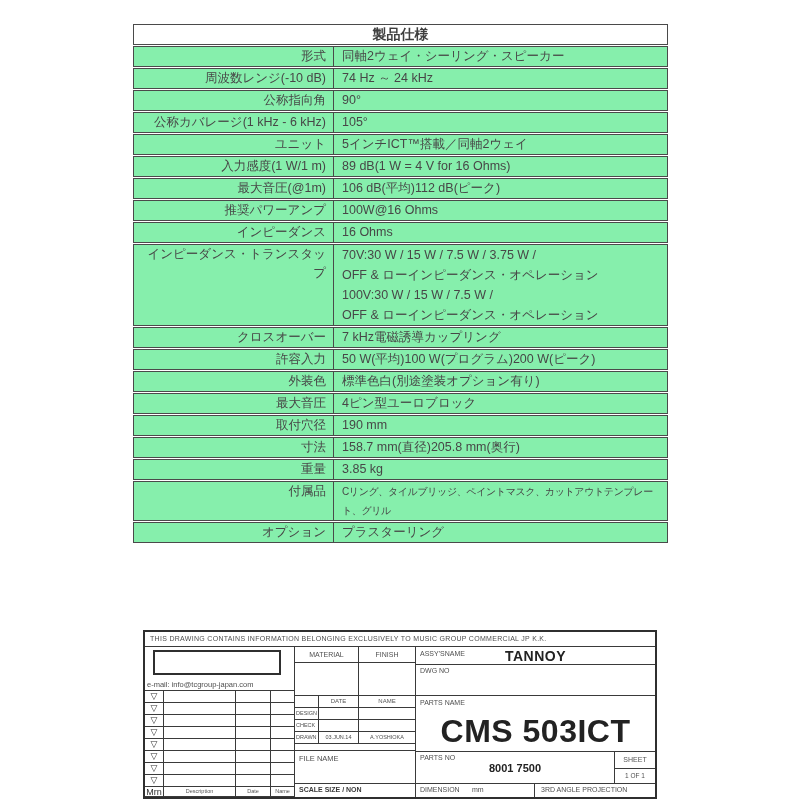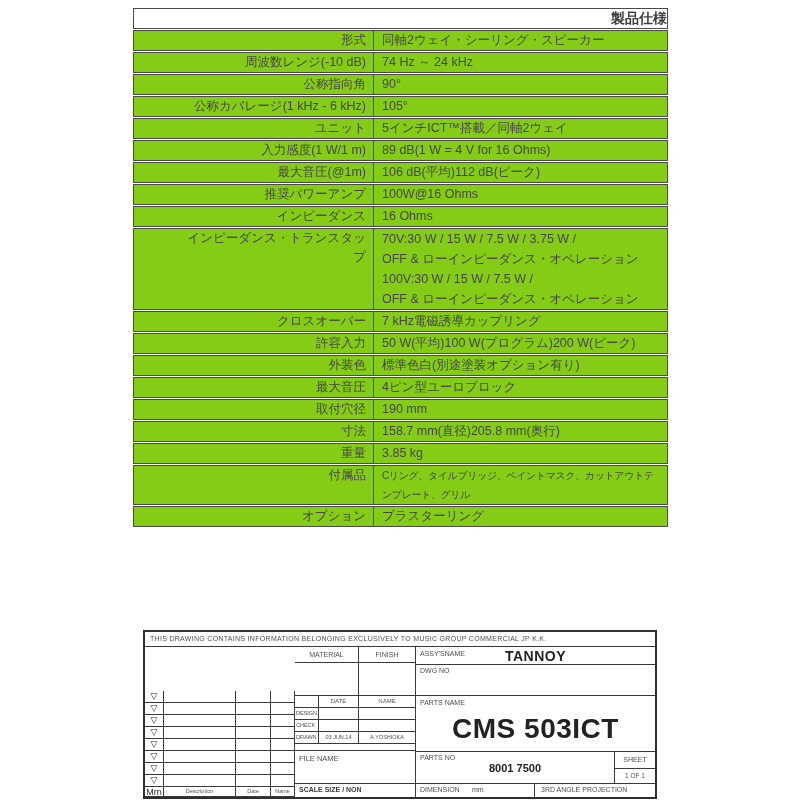--- a/index.html
+++ b/index.html
@@ -3,22 +3,22 @@
 <meta charset="utf-8">
 <style>
   * { margin:0; padding:0; box-sizing:border-box; }
   html,body { width:800px; height:800px; background:#ffffff;
     font-family:"Liberation Sans","DejaVu Sans",sans-serif; color:#474747; }
   #page { position:relative; width:800px; height:800px; background:#fff; overflow:hidden; }
 
   
   #spec-table { position:absolute; left:133px; top:8px; width:535px; }
   .spec-header { border:1px solid #4a4a4a; height:21px; line-height:19px;
-    text-align:right; font-weight:bold; font-size:14px; color:#3f3f3f; margin-bottom:1px; }
-  .spec-row { display:flex; border:1px solid #4a4a4a; margin-bottom:1px; background:#84cc16;padding-left:40px; }
+    text-align:center; font-weight:bold; font-size:14px; color:#3f3f3f; margin-bottom:1px;margin-top:16px; }
+  .spec-row { display:flex; border:1px solid #4a4a4a; margin-bottom:1px; background:#86efac; }
   .spec-label { width:200px; text-align:right; padding:0 7px 0 4px; font-size:12.5px;
     line-height:19px; border-right:1px solid #4a4a4a; flex-shrink:0; }
   .spec-value { flex:1; padding:0 4px 0 8px; font-size:12.5px; line-height:19px; }
   .spec-value.small { font-size:10px; letter-spacing:-0.4px; line-height:19px; }
   .spec-line { line-height:20px; }
 
   
   #title-block { position:absolute; left:143px; top:630px; width:514px; height:169px;
     border:2px solid #2f2f2f; color:#4f4f4f; }
   .tb { position:absolute; overflow:hidden; }
@@ -57,21 +57,21 @@
     line-height:12px; padding-left:4px; color:#3a3a3a; }
 
   .tb-assy { left:271px; top:15px; width:239px; height:18px; }
   .tb-assy .lbl { position:absolute; left:4px; top:3px; font-size:7px; }
   .tb-assy .val { position:absolute; left:0; top:1px; width:100%; text-align:center;
     font-size:14px; font-weight:bold; color:#222; letter-spacing:0.5px; }
   .tb-dwg { left:271px; top:33px; width:239px; height:31px; font-size:7px; padding:2px 0 0 4px; }
   .tb-pname { left:271px; top:64px; width:239px; height:56px; }
   .tb-pname .lbl { position:absolute; left:4px; top:3px; font-size:7px; }
   .tb-pname .val { position:absolute; left:0; top:17px; width:100%; text-align:center;
-    font-size:28px; font-weight:bold; color:#222; letter-spacing:0.5px; }
+    font-size:32px; font-weight:bold; color:#222; letter-spacing:0.5px; }
   .tb-pno { left:271px; top:120px; width:199px; height:32px; }
   .tb-pno .lbl { position:absolute; left:4px; top:2px; font-size:7px; }
   .tb-pno .val { position:absolute; left:0; top:10px; width:100%; text-align:center;
     font-size:11px; font-weight:bold; color:#222; }
   .tb-sheet-l { left:470px; top:120px; width:40px; height:17px; font-size:7px;
     line-height:16px; text-align:center; color:#555; }
   .tb-sheet-v { left:470px; top:137px; width:40px; height:15px; font-size:6.5px;
     line-height:14px; text-align:center; }
   .tb-dim { left:271px; top:152px; width:119px; height:13px; font-size:7px; line-height:12px; }
   .tb-dim .lbl { position:absolute; left:4px; }
@@ -167,20 +167,24 @@
         <div class="spec-row">
           <div class="spec-label">オプション</div>
           <div class="spec-value">プラスターリング</div>
         </div>
       </div>
   </div>
 
   <div id="title-block">
     <div class="tb tb-banner bb">THIS DRAWING CONTAINS INFORMATION BELONGING EXCLUSIVELY TO MUSIC GROUP COMMERCIAL JP K.K.</div>
 
+    <div class="tb tb-logo-cell bb br">
+      <div class="tb-logo-box"></div>
+      <div class="tb-email">e-mail: info@tcgroup-japan.com</div>
+    </div>
 
     <div class="tb tb-rev br">
         <div class="rev-row">
           <div class="rev-cell-tri">▽</div>
           <div class="rev-cell-desc"></div>
           <div class="rev-cell-date"></div>
           <div class="rev-cell-name"></div>
         </div>
         <div class="rev-row">
           <div class="rev-cell-tri">▽</div>

